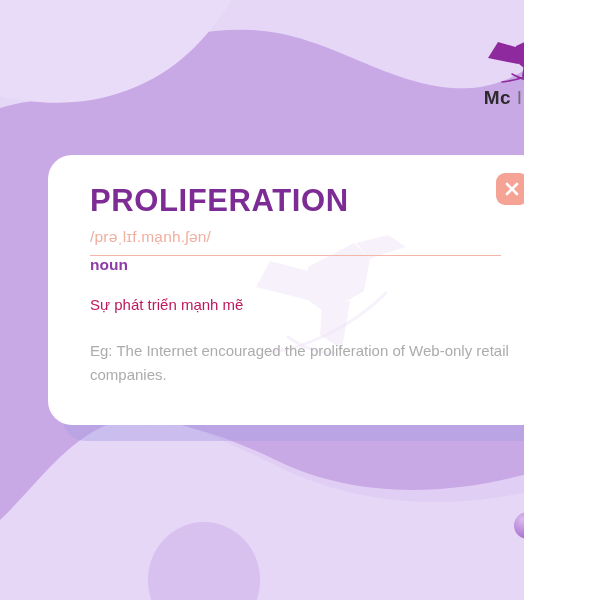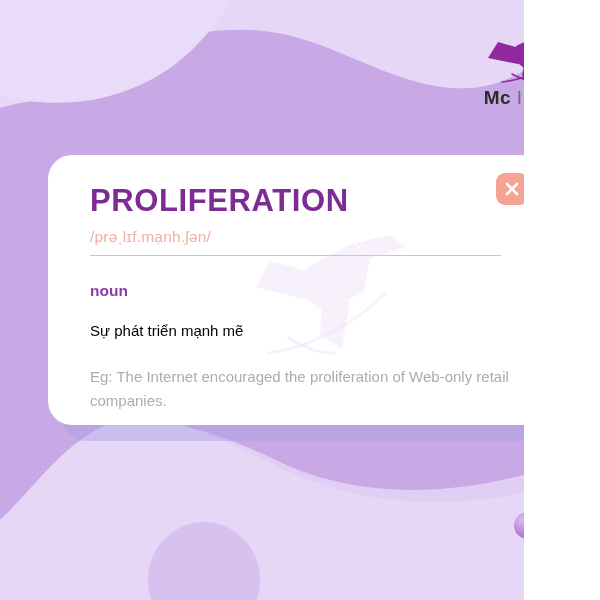--- a/index.html
+++ b/index.html
@@ -112,32 +112,31 @@
   #divider {
     margin-top: 9px;
     height: 1px;
     width: 411px;
     background: #F3B6A7;
     position: relative;
     z-index: 2;
   }
 
   #pos {
-    margin-top: 26px;
     font-size: 15.5px;
     font-weight: bold;
     color: #8E3CA8;
     position: relative;
     z-index: 2;
   }
 
   #meaning {
     margin-top: 22px;
     font-size: 15px;
-    color: #000000;
+    color: #be185d;
     position: relative;
     z-index: 2;
   }
 
   #example {
     margin-top: 26px;
     font-size: 15px;
     color: #ACACAC;
     line-height: 1.62;
     width: 430px;

